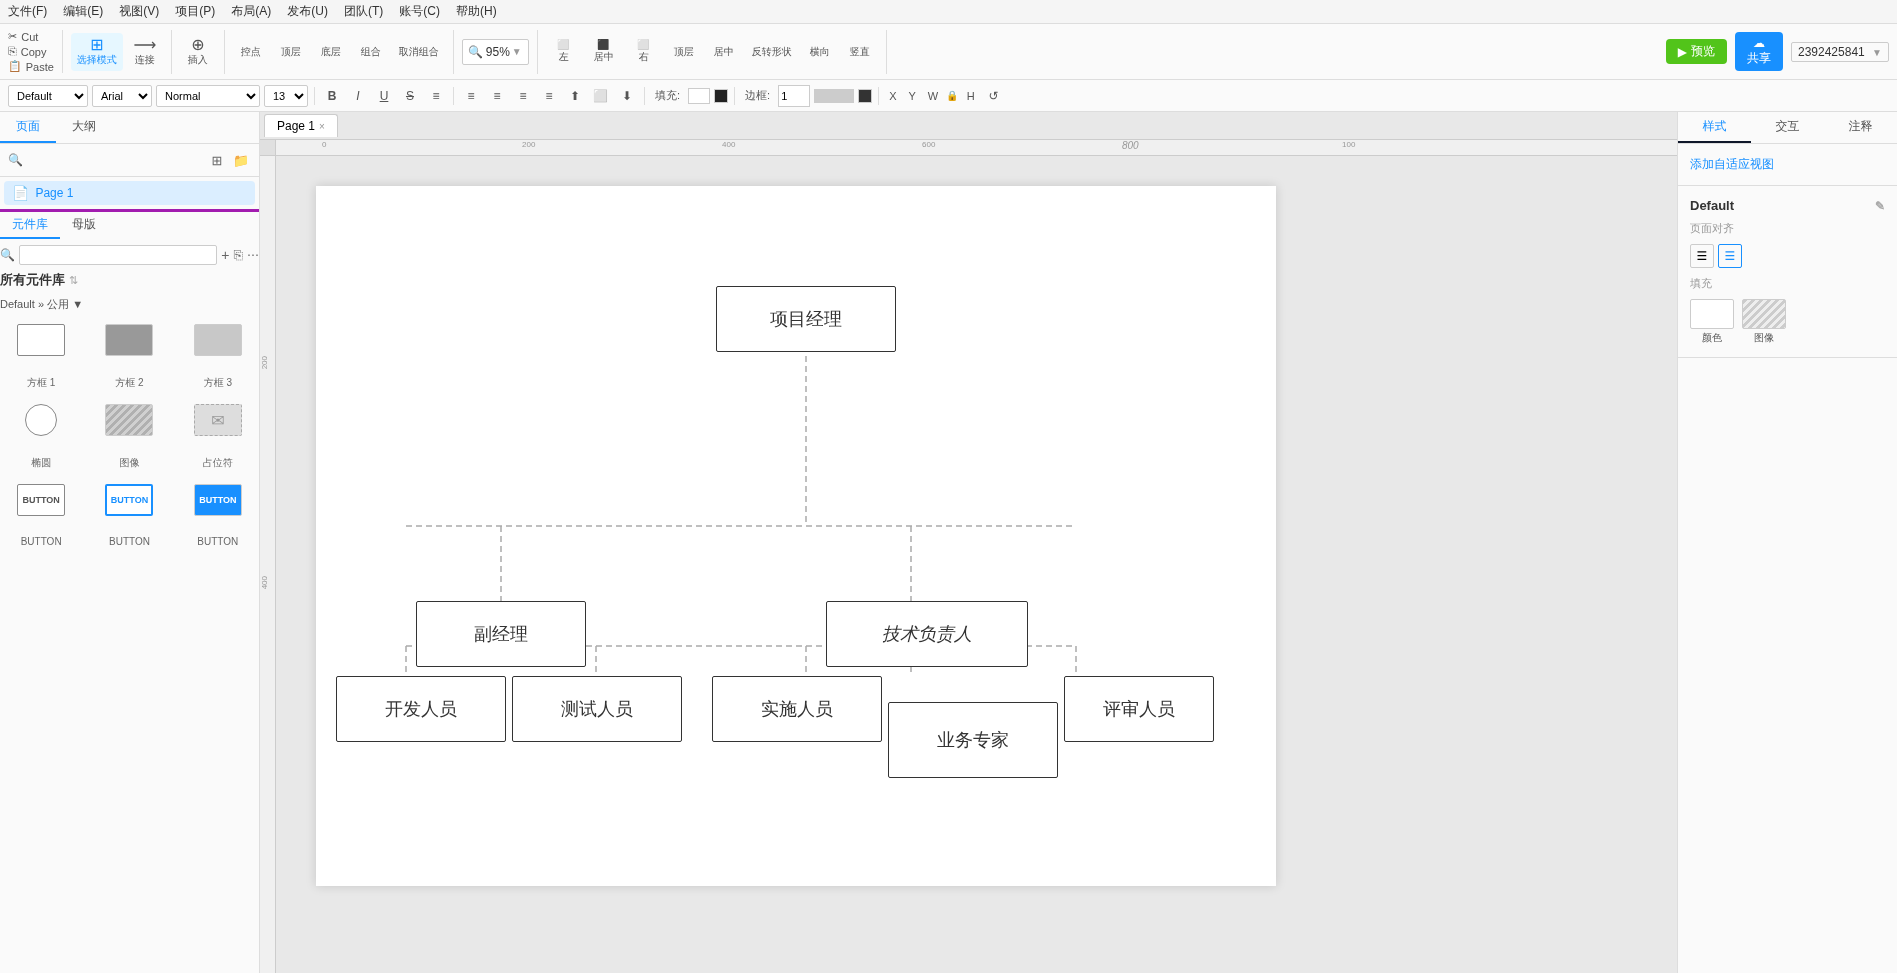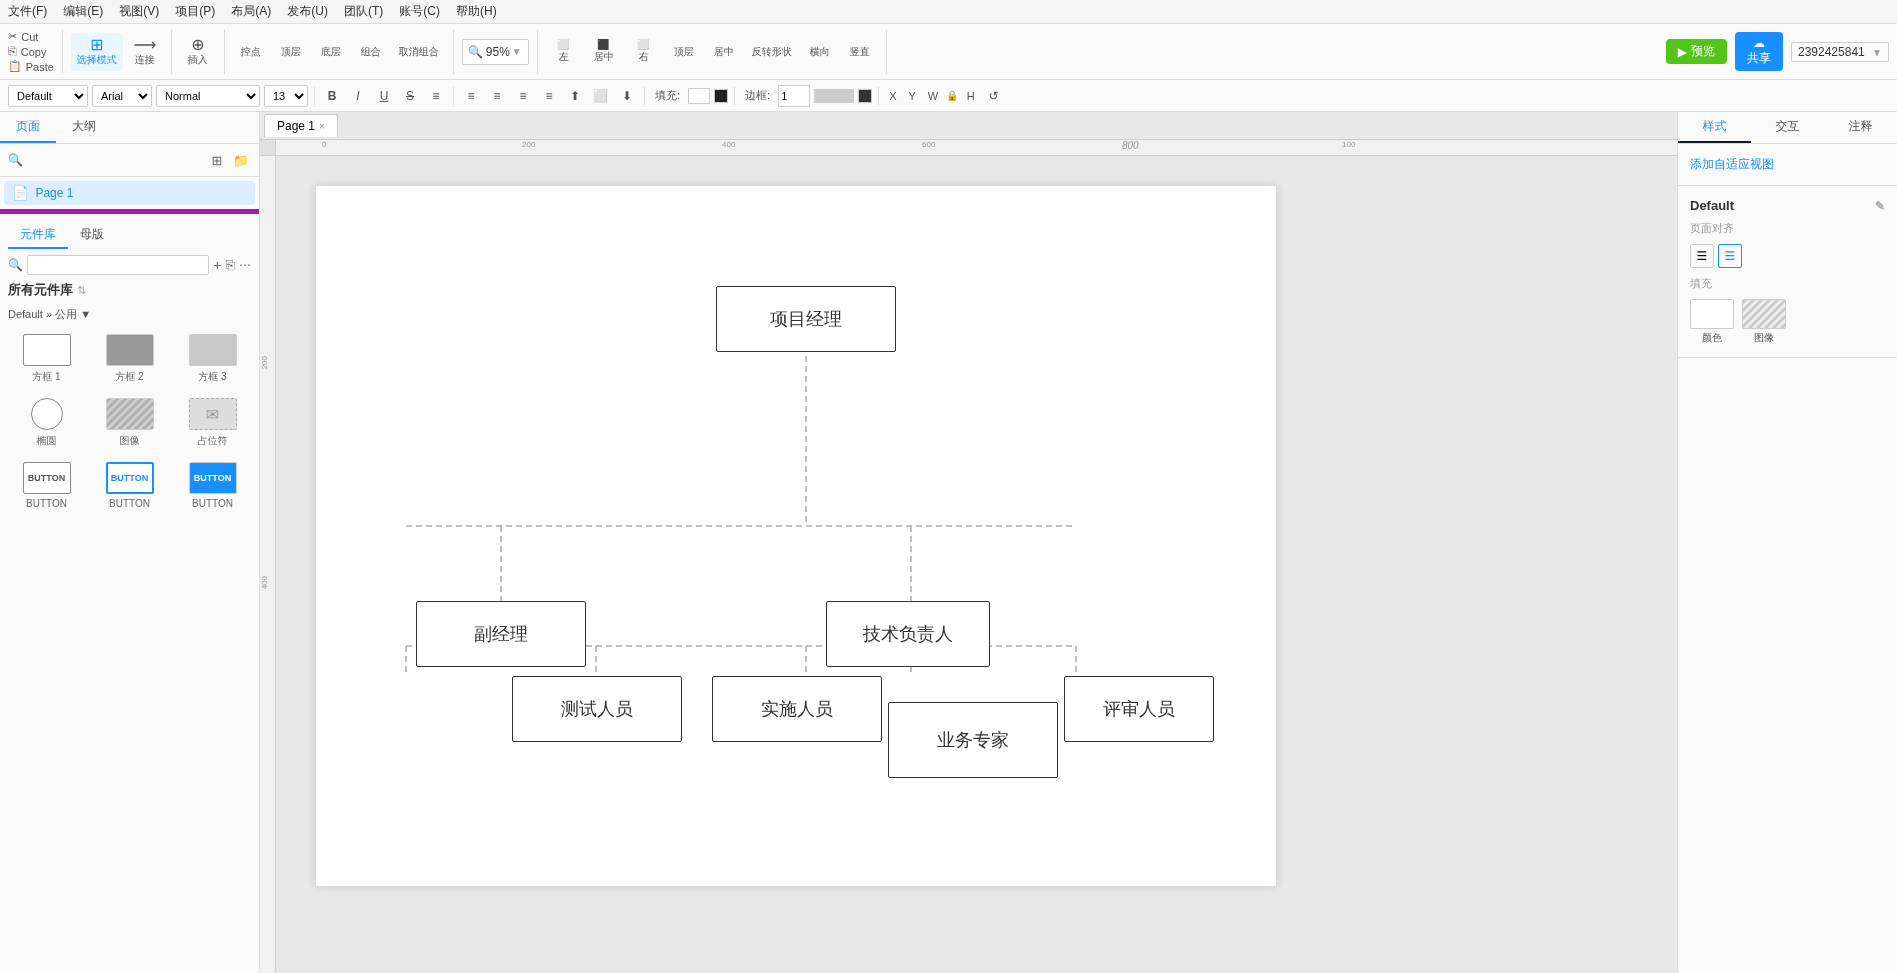--- a/index.html
+++ b/index.html
@@ -65,30 +65,30 @@
     .left-tab.active { color: #1890ff; border-bottom: 2px solid #1890ff; }
     .left-search { display: flex; align-items: center; padding: 6px 8px; border-bottom: 1px solid #ddd; gap: 4px; }
     .left-search input { flex: 1; height: 22px; border: 1px solid #ccc; border-radius: 2px; padding: 0 4px; font-size: 11px; }
     .left-actions { display: flex; align-items: center; gap: 4px; margin-left: auto; }
     .left-action-btn { width: 20px; height: 20px; cursor: pointer; font-size: 13px; color: #666; display: flex; align-items: center; justify-content: center; }
     .page-list { padding: 4px; }
     .page-item { display: flex; align-items: center; gap: 6px; padding: 4px 8px; border-radius: 4px; cursor: pointer; font-size: 12px; background: #dbeeff; color: #1890ff; }
     .page-icon { font-size: 14px; }
 
     
-    .component-section { border-top: 5px solid #a21caf; padding: 8px; flex: 1; overflow-y: auto; }
+    .component-section { border-top: 3px solid #a21caf; flex: 1; overflow-y: auto; }
     .comp-header { display: flex; align-items: center; justify-content: space-between; margin-bottom: 6px; }
     .comp-tabs { display: flex; }
     .comp-tab { padding: 4px 12px; font-size: 12px; cursor: pointer; color: #555; }
     .comp-tab.active { color: #1890ff; border-bottom: 2px solid #1890ff; }
     .comp-search { display: flex; align-items: center; gap: 4px; margin-bottom: 6px; }
     .comp-search input { flex: 1; height: 22px; border: 1px solid #ccc; border-radius: 2px; padding: 0 4px; font-size: 11px; }
     .comp-sub { display: flex; align-items: center; gap: 4px; margin-bottom: 8px; font-size: 11px; color: #333; }
     .comp-grid { display: grid; grid-template-columns: repeat(3, 1fr); gap: 6px; }
-    .comp-item { display: flex; flex-direction: column; align-items: center; gap: 4px; cursor: pointer; padding: 4px; border-radius: 4px; }
+    .comp-item { display: flex; flex-direction: column; align-items: center; gap: 20px; cursor: pointer; padding: 4px; border-radius: 4px; }
     .comp-item-icon { width: 48px; height: 32px; border: 1px solid #ccc; background: white; display: flex; align-items: center; justify-content: center; font-size: 10px; border-radius: 2px; }
     .comp-item-label { font-size: 10px; color: #666; }
     .comp-item-icon.filled { background: #999; }
     .comp-item-icon.blue-outline { border: 2px solid #1890ff; }
     .comp-item-icon.blue-filled { background: #1890ff; }
     .comp-item-icon.circle { border-radius: 50%; width: 32px; height: 32px; }
     .comp-item-icon.has-img { background: #aaa; position: relative; overflow: hidden; }
 
     
     .canvas-area { flex: 1; display: flex; flex-direction: column; overflow: hidden; }
@@ -443,24 +443,27 @@
           </svg>
 
           <div class="diagram-box" style="left:400px;top:100px;width:180px;height:66px;">
             <span>项目经理</span>
           </div>
 
           <div class="diagram-box" style="left:100px;top:415px;width:170px;height:66px;">
             <span>副经理</span>
           </div>
 
-          <div class="diagram-box" style="left:510px;top:415px;width:164px;height:66px;">
+          <div class="diagram-box" style="left:510px;top:415px;width:202px;height:66px;font-style:italic;">
             <span>技术负责人</span>
           </div>
 
+          <div class="diagram-box" style="left:20px;top:490px;width:170px;height:66px;">
+            <span>开发人员</span>
+          </div>
 
           <div class="diagram-box" style="left:196px;top:490px;width:170px;height:66px;">
             <span>测试人员</span>
           </div>
 
           <div class="diagram-box" style="left:396px;top:490px;width:170px;height:66px;">
             <span>实施人员</span>
           </div>
 
           <div class="diagram-box" style="left:572px;top:516px;width:170px;height:76px;">

